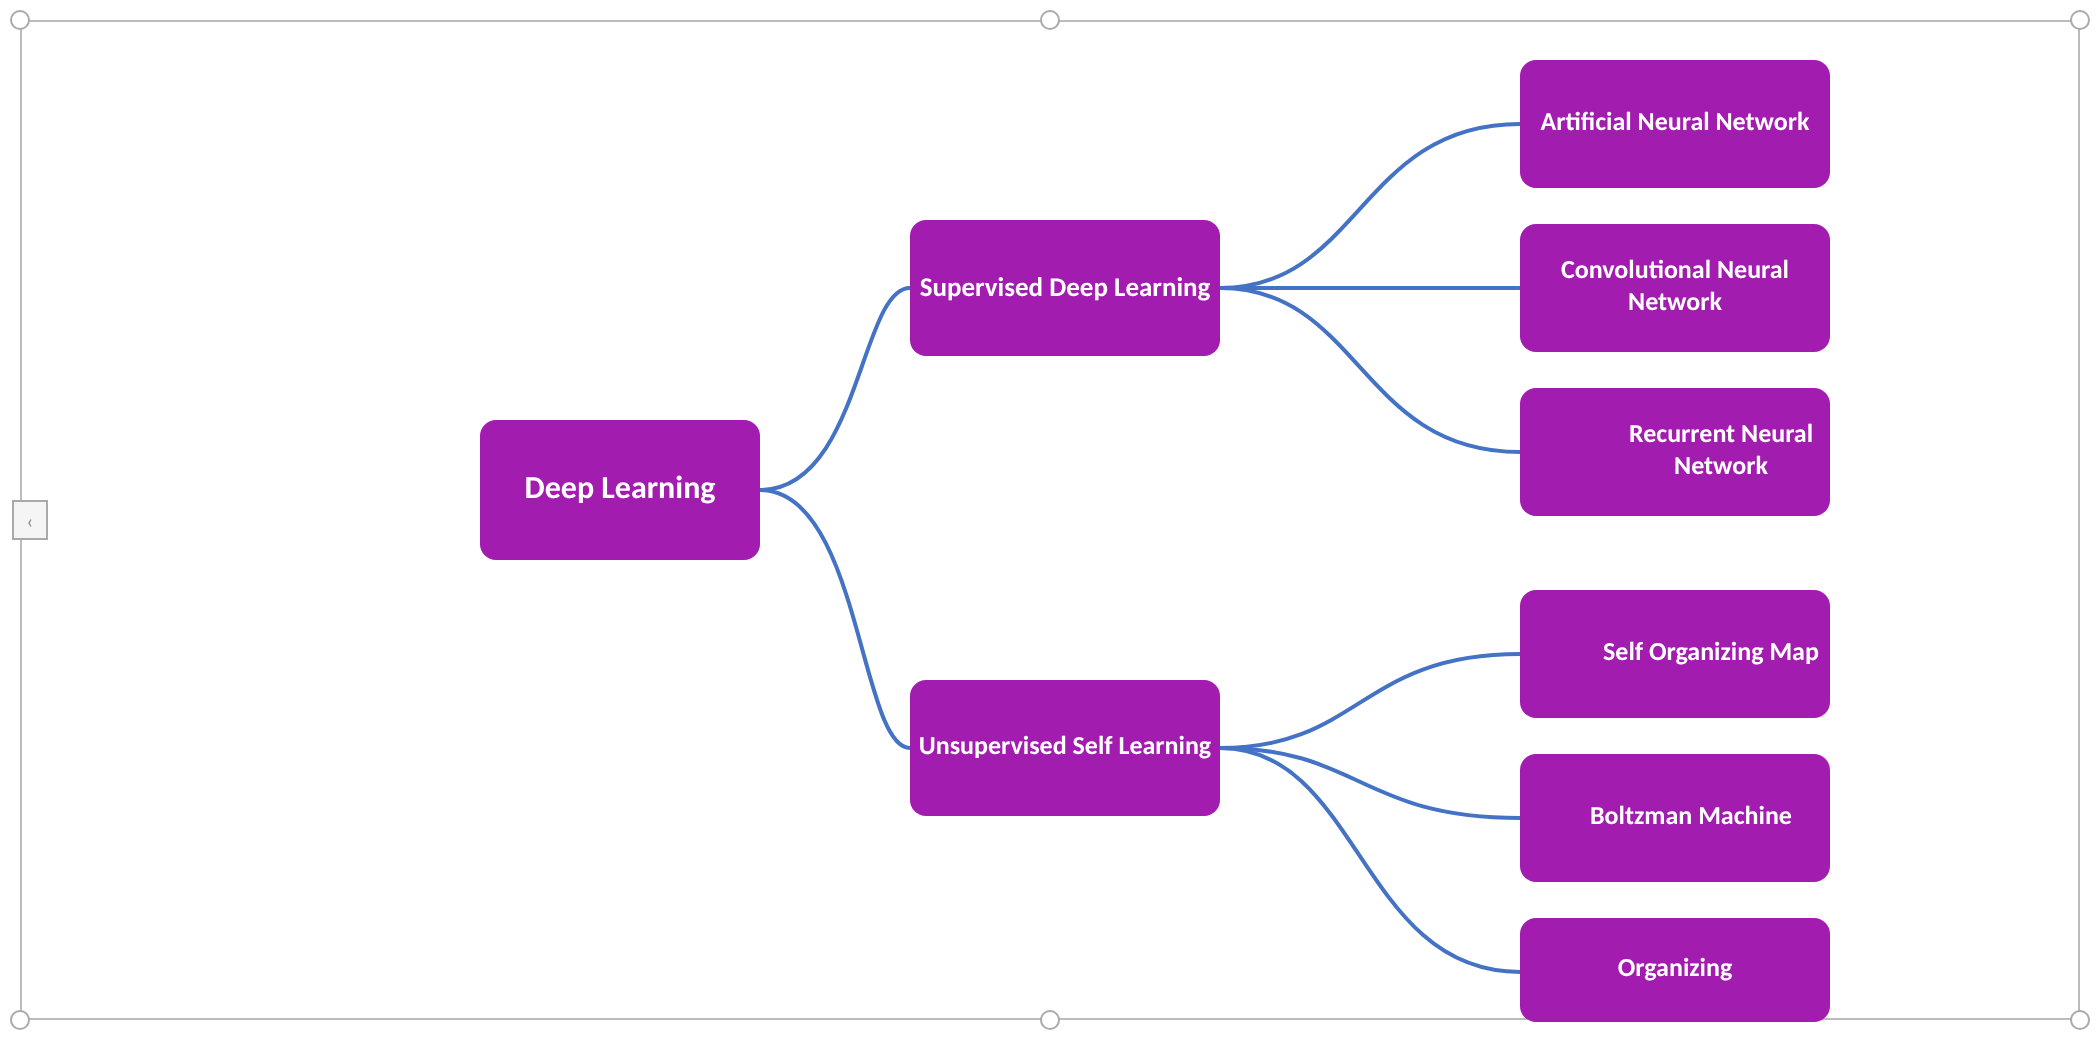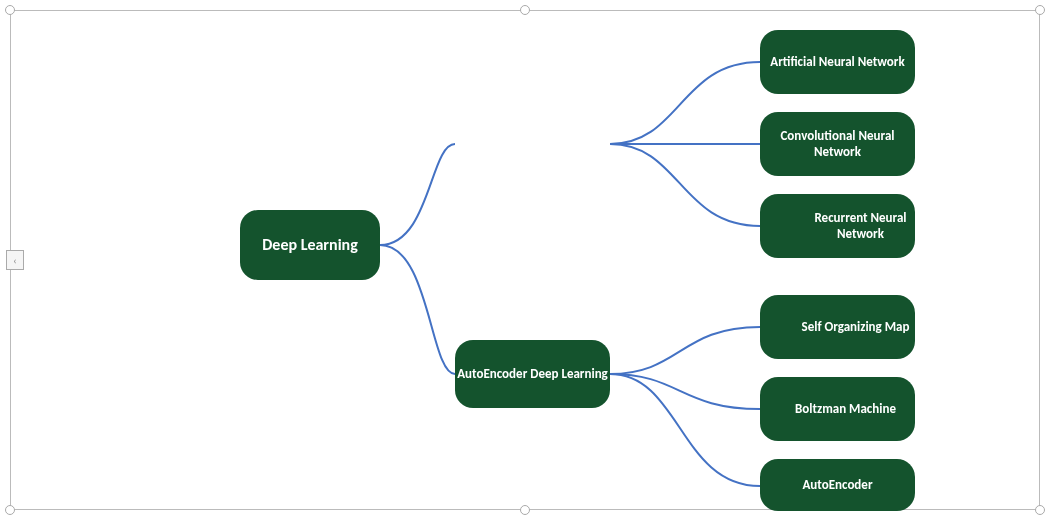--- a/index.html
+++ b/index.html
@@ -49,23 +49,23 @@
       height: 10px;
       border-radius: 50%;
       border: 1.5px solid #aaa;
       background: #fff;
       z-index: 10;
     }
 
     
     .node-box {
       position: absolute;
-      background: #14532d;
+      background: #a21caf;
       color: #fff;
-      border-radius: 18px;
+      border-radius: 8px;
       display: flex;
       align-items: center;
       justify-content: center;
       text-align: center;
       font-weight: 600;
       line-height: 1.25;
     }
 
     
     .connectors-svg {
@@ -110,23 +110,26 @@
 
     <path d="M 610,374 C 680,374 680,409 760,409" fill="none" stroke="#4472c4" stroke-width="2"></path>
 
     <path d="M 610,374 C 680,374 680,486 760,486" fill="none" stroke="#4472c4" stroke-width="2"></path>
   </svg>
 
   <div class="node-box" style="left:240px; top:210px; width:140px; height:70px; font-size:16px;justify-content:center;">
     <span>Deep Learning</span>
   </div>
 
+  <div class="node-box" style="left:455px; top:110px; width:155px; height:68px; font-size:13.5px;">
+    <span>Supervised Deep Learning</span>
+  </div>
 
   <div class="node-box" style="left:455px; top:340px; width:155px; height:68px; font-size:13px;">
-    <span>AutoEncoder Deep Learning</span>
+    <span>Unsupervised Self Learning</span>
   </div>
 
   <div class="node-box" style="left:760px; top:30px; width:155px; height:64px; font-size:13px;">
     <span>Artificial Neural Network</span>
   </div>
 
   <div class="node-box" style="left:760px; top:112px; width:155px; height:64px; font-size:13px;">
     <span>Convolutional Neural Network</span>
   </div>
 
@@ -136,16 +139,16 @@
 
   <div class="node-box" style="left:760px; top:295px; width:155px; height:64px; font-size:13px;padding-left:36px;">
     <span>Self Organizing Map</span>
   </div>
 
   <div class="node-box" style="left:760px; top:377px; width:155px; height:64px; font-size:13px;padding-left:16px;">
     <span>Boltzman Machine</span>
   </div>
 
   <div class="node-box" style="left:760px; top:459px; width:155px; height:52px; font-size:13px;">
-    <span>AutoEncoder</span>
+    <span>Organizing</span>
   </div>
 
 </div>
 
 </body></html>

